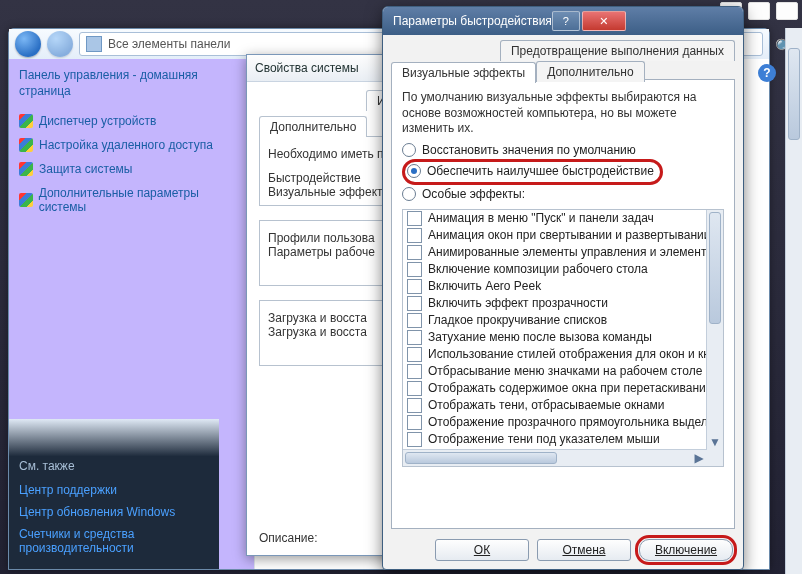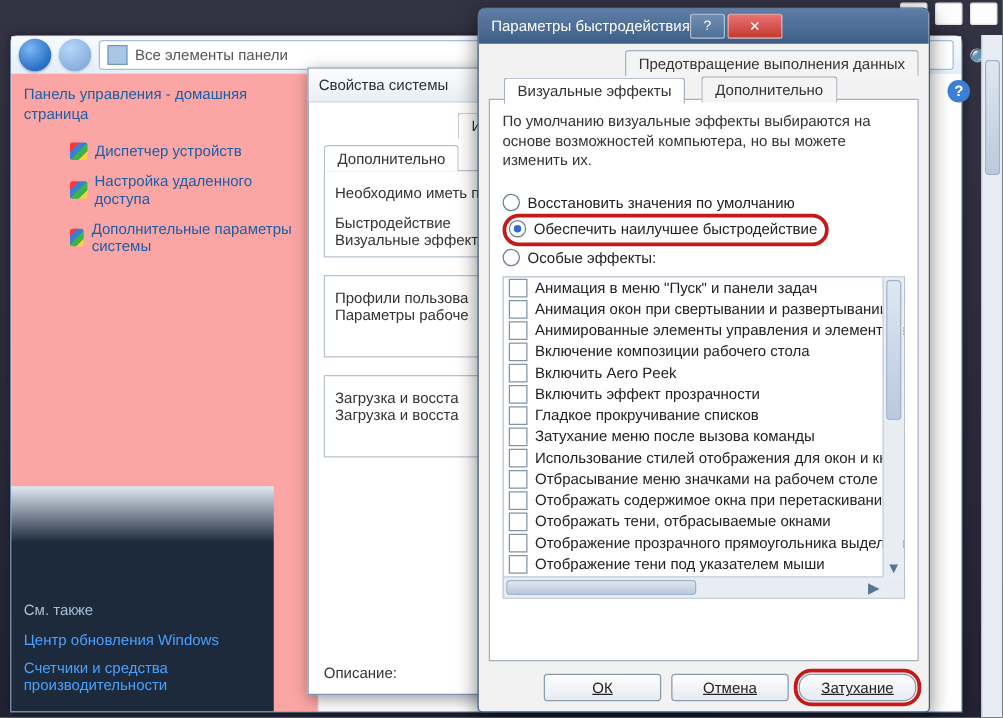--- a/index.html
+++ b/index.html
@@ -5,28 +5,28 @@
   html,body{margin:0;padding:0;font-family:"Segoe UI",Tahoma,sans-serif;font-size:12px;color:#000;background:#2a3a4a;}
   .stage{position:relative;width:802px;height:574px;background:linear-gradient(#334,#223);}
   
   .cp-window{position:absolute;left:8px;top:28px;width:760px;height:540px;background:#fff;border:1px solid #6b8aaa;border-radius:6px 6px 0 0;box-shadow:0 0 8px rgba(0,0,0,.4);}
   .cp-nav{height:30px;background:linear-gradient(#f7fbff,#e4eef9);border-bottom:1px solid #c3d3e6;display:flex;align-items:center;padding:0 6px;gap:6px;}
   .navbtn{width:26px;height:26px;border-radius:50%;background:radial-gradient(circle at 35% 30%,#7bb7f5 0%,#2a6fc4 70%);box-shadow:0 1px 2px rgba(0,0,0,.3);}
   .navbtn.fwd{opacity:.5;}
   .addr{flex:1;height:22px;border:1px solid #a9bfd8;border-radius:3px;background:#fff;display:flex;align-items:center;padding:0 6px;color:#555;gap:6px;overflow:hidden;white-space:nowrap;}
   .addr .glyph{width:14px;height:14px;background:#aac6e6;border:1px solid #6f98c4;}
   .cp-body{position:absolute;top:30px;bottom:0;left:0;right:0;display:flex;}
-  .sidebar{width:246px;background:#fca5a5;border-right:1px solid #e0e6ee;padding:8px 10px;box-sizing:border-box;}
+  .sidebar{width:246px;background:#c4b5fd;border-right:1px solid #e0e6ee;padding:8px 10px;box-sizing:border-box;}
   .homelink{color:#1a5ea5;line-height:1.35;margin-bottom:10px;}
-  .sb-item{display:flex;align-items:center;gap:6px;color:#1a5ea5;padding:5px 0;margin-left:37px;}
+  .sb-item{display:flex;align-items:center;gap:6px;color:#1a5ea5;padding:5px 0;}
   .shield{width:14px;height:14px;border-radius:2px;background:linear-gradient(135deg,#ff3633 0 25%,#3b7dd8 25% 50%,#3bb54a 50% 75%,#ffcf3b 75% 100%);}
   .sb-footer{position:absolute;left:10px;bottom:10px;width:190px;color:#eef4fc;}
   .sb-footer .hd{color:#a8bfd7;margin-bottom:6px;}
   .sb-footer .lnk{color:#4aa0ff;padding:4px 0;}
-  .sb-dark{position:absolute;left:0;bottom:0;width:210px;height:180px;background:linear-gradient(#dfe9f5 0,#1d2a3b 25%,#1d2a3b 100%);}
+  .sb-dark{position:absolute;left:0;bottom:0;width:210px;height:150px;background:linear-gradient(#dfe9f5 0,#1d2a3b 25%,#1d2a3b 100%);}
   
   .cp-main{flex:1;background:#fff;}
   
   .toprow{position:absolute;right:4px;top:2px;display:flex;gap:6px;}
   .toprow .ti{width:20px;height:16px;border:1px solid #e3e3e3;border-radius:2px;background:#fdfdfd;}
   .searchglass{position:absolute;right:8px;top:38px;color:#3d6fbf;font-size:15px;}
   
   .sysprop{position:absolute;left:246px;top:54px;width:320px;height:500px;background:#fff;border:1px solid #7a97b8;box-shadow:0 3px 12px rgba(0,0,0,.4);}
   .sp-title{height:26px;background:linear-gradient(#fdfdfd,#e9eef4);border-bottom:1px solid #c9d4e1;display:flex;align-items:center;padding:0 8px;font-size:12px;color:#233;}
   .sp-body{padding:8px 12px;color:#333;}
@@ -34,27 +34,27 @@
   .grouppane{border:1px solid #b7c2cf;padding:10px 8px 6px;margin-bottom:14px;}
   .gp-tall{padding-bottom:26px;}
   .sp-desc{position:absolute;bottom:10px;left:12px;color:#333;}
   
   .perf{position:absolute;left:382px;top:6px;width:360px;height:562px;background:#f2f2f2;border:1px solid #3f5f80;border-radius:6px 6px 4px 4px;box-shadow:0 4px 16px rgba(0,0,0,.5);overflow:hidden;}
   .perf-title{height:28px;background:linear-gradient(#5f7ea7,#3c5e86);color:#fff;display:flex;align-items:center;justify-content:flex-start;padding:0 4px 0 10px;font-size:12px;}
   .winbtns{display:flex;gap:2px;}
   .wbtn{width:26px;height:18px;border:1px solid rgba(255,255,255,.5);border-radius:2px;background:linear-gradient(#6f8eb3,#4d6f97);color:#fff;font-size:11px;display:flex;align-items:center;justify-content:center;}
   .wbtn.close{background:linear-gradient(#e97373,#c43a30);width:42px;border-radius:2px;}
   .perf-body{position:absolute;top:28px;left:0;right:0;bottom:0;padding:6px 8px 8px;box-sizing:border-box;}
-  .tabrow{display:flex;gap:13px;position:relative;z-index:2;margin-left:12px;}
+  .tabrow{display:flex;gap:0;position:relative;z-index:2;}
   .tab{padding:3px 10px;border:1px solid #a4b0bf;background:#f4f4f4;border-bottom:none;border-radius:3px 3px 0 0;color:#333;font-size:12px;}
   .tab.active{background:#fff;position:relative;top:1px;}
   .tabrow2{display:flex;justify-content:flex-end;margin-top:-1px;align-items:flex-end;}
   .tabrow2 .tab{font-size:12px;}
   .tabpane{border:1px solid #a4b0bf;background:#fff;position:absolute;left:8px;right:8px;top:44px;bottom:40px;padding:10px 10px 8px;box-sizing:border-box;}
-  .intro{color:#333;line-height:1.3;margin-bottom:16px;}
+  .intro{color:#333;line-height:1.3;margin-bottom:4px;}
   .radio{display:flex;align-items:center;gap:6px;padding:2px 0;color:#222;}
   .radio .rdisc{width:12px;height:12px;border:1px solid #6a7d92;border-radius:50%;background:#fff;display:inline-flex;align-items:center;justify-content:center;}
   .radio.sel .rdisc::after{content:"";width:6px;height:6px;border-radius:50%;background:#2a6fc4;}
   .highlight{border:3px solid #c61a1a;border-radius:14px;padding:0 6px 2px 2px;display:inline-flex;align-items:center;}
   .chklist{margin-top:6px;border:1px solid #b7c2cf;height:256px;overflow:hidden;position:relative;}
   .chkrow{display:flex;align-items:center;gap:6px;padding:1px 4px;font-size:12px;color:#222;white-space:nowrap;}
   .ck{width:13px;height:13px;border:1px solid #8094aa;background:#fff;flex:0 0 13px;}
   .chkscroll{position:absolute;top:0;bottom:16px;right:0;width:16px;background:#e8edf3;border-left:1px solid #c3cedb;}
   .chkscroll .thumb{position:absolute;left:2px;right:2px;top:2px;height:110px;background:linear-gradient(#dfe7f1,#b9c9dd);border:1px solid #9fb2c8;border-radius:3px;}
   .chkscroll .arr{position:absolute;left:0;right:0;height:16px;display:flex;align-items:center;justify-content:center;color:#5a7496;}
@@ -99,29 +99,34 @@
             <div class="sb-item">
               <span class="shield"></span>
               <span>Диспетчер устройств</span>
             </div>
             <div class="sb-item">
               <span class="shield"></span>
               <span>Настройка удаленного доступа</span>
             </div>
             <div class="sb-item">
               <span class="shield"></span>
+              <span>Защита системы</span>
+            </div>
+            <div class="sb-item">
+              <span class="shield"></span>
               <span>Дополнительные параметры системы</span>
             </div>
           </div>
     </div>
     <div class="cp-main"></div>
     <div class="sb-dark">
       <div class="sb-footer">
         <div class="hd">См. также</div>
         <div id="sb-also">
+              <div class="lnk">Центр поддержки</div>
               <div class="lnk">Центр обновления Windows</div>
               <div class="lnk">Счетчики и средства производительности</div>
             </div>
       </div>
     </div>
   </div>
 </div>
 
 <span class="searchglass">🔍</span>
 <div class="helpdot">?</div>
@@ -252,21 +257,21 @@
           <div class="arr l">◀</div>
           <div class="thumb"></div>
           <div class="arr r">▶</div>
         </div>
         <div class="corner"></div>
       </div>
     </div>
     <div class="btnrow">
       <div class="btn">ОК</div>
       <div class="btn">Отмена</div>
-      <div class="btn apply-h">Затухание</div>
+      <div class="btn apply-h">Включение</div>
     </div>
   </div>
 </div>
 
 <div class="pageVScroll">
   <div class="thumb"></div>
 </div>
 
 </div>
 

